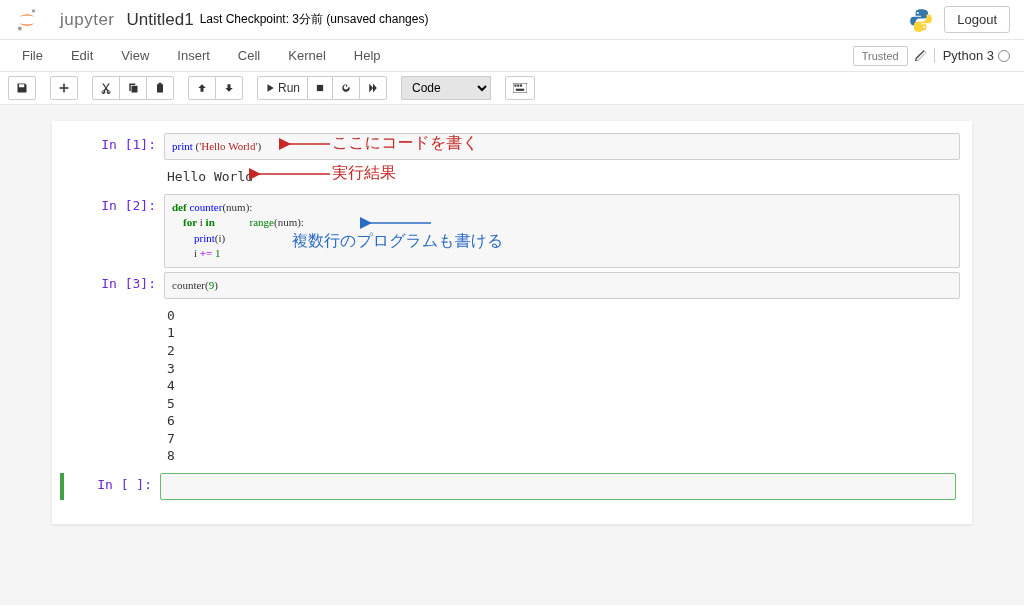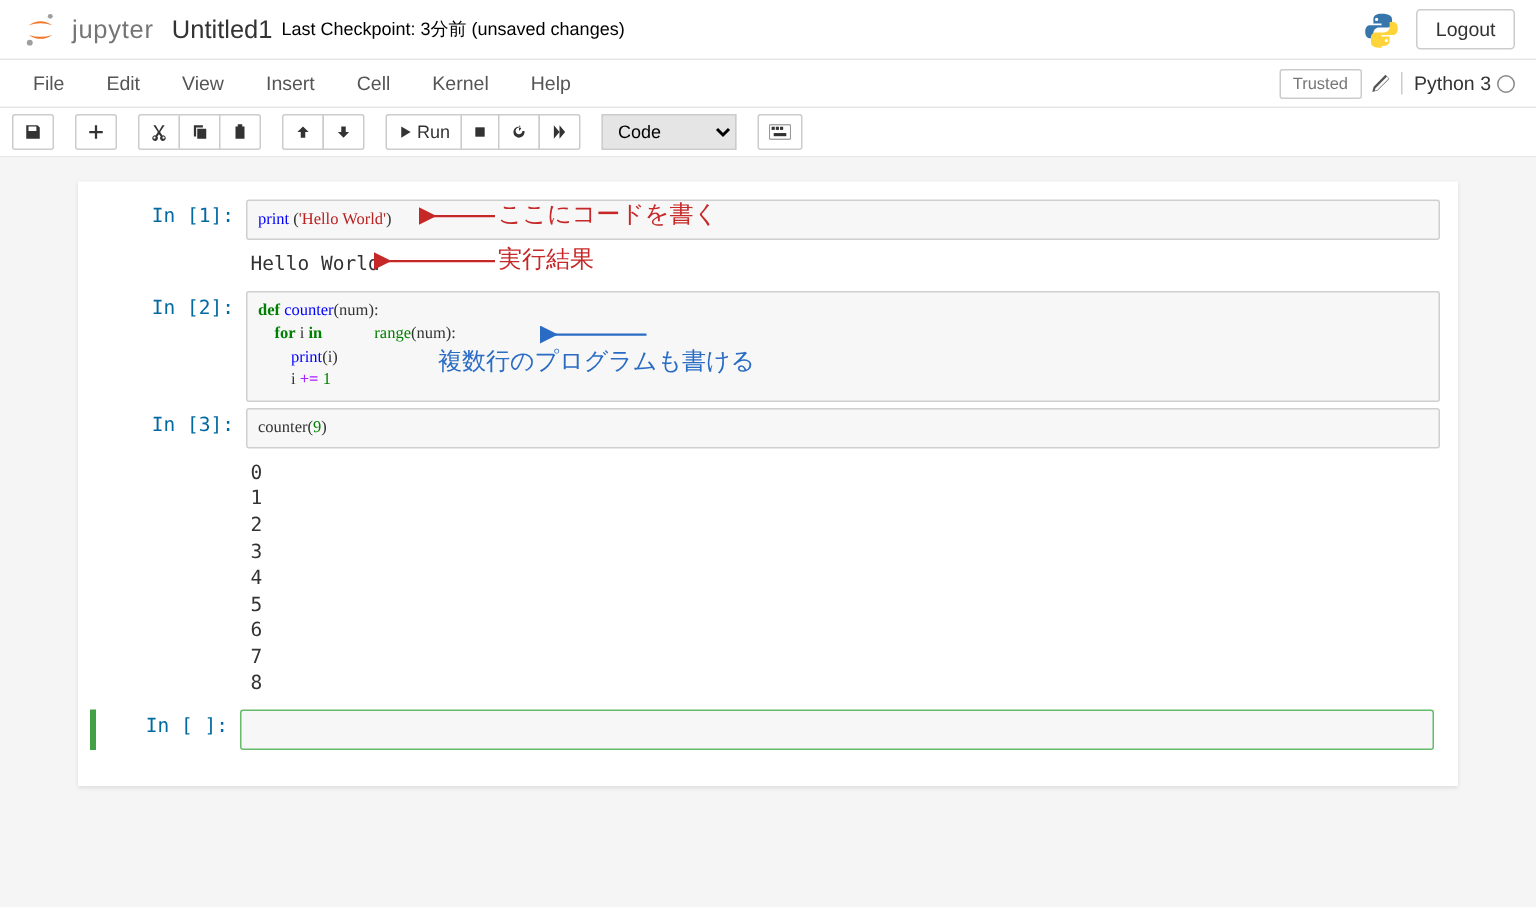--- a/index.html
+++ b/index.html
@@ -1,18 +1,18 @@
 <!DOCTYPE html>
 <html><head>
 <meta charset="utf-8">
 <style>
   * { box-sizing: border-box; margin: 0; padding: 0; }
   body { font-family: "Helvetica Neue", Helvetica, Arial, sans-serif; font-size: 13px; background: #fff; color: #333; }
   .header { display: flex; align-items: center; padding: 6px 14px; border-bottom: 1px solid #e7e7e7; }
-  .logo { display: flex; align-items: center; gap: 8px; }
+  .logo { display: flex; align-items: center; gap: 20px; }
   .logo-mark { width: 26px; height: 26px; }
   .logo-text { font-size: 17px; color: #757575; letter-spacing: 0.5px; }
   .title { font-size: 17px; color: #333; margin-left: 12px; }
   .checkpoint { font-size: 12px; color: #000000; margin-left: 6px; }
   .header-right { margin-left: auto; display: flex; align-items: center; gap: 10px; }
   .python-logo { width: 26px; height: 26px; }
   .logout-btn { border: 1px solid #ccc; background: #fff; padding: 5px 12px; border-radius: 3px; font-size: 13px; color: #333; cursor: pointer; }
 
   .menubar { display: flex; align-items: center; padding: 2px 8px; border-bottom: 1px solid #e7e7e7; position: relative; }
   .menu-left { display: flex; }
@@ -30,21 +30,21 @@
   .tb-group .tb-btn:first-child { border-top-left-radius: 2px; border-bottom-left-radius: 2px; margin-left: 0; }
   .tb-group .tb-btn:last-child { border-top-right-radius: 2px; border-bottom-right-radius: 2px; }
   .tb-sep { width: 6px; }
   .celltype-select { border: 1px solid #ccc; padding: 3px 6px; font-size: 12px; background: #e5e5e5; width: 90px; height: 24px; }
 
   .page-bg { background: #f5f5f5; padding: 16px 0 60px; min-height: 500px; }
   .notebook { background: #fff; width: 920px; margin: 0 auto; box-shadow: 0 1px 3px rgba(0,0,0,0.1); padding: 8px 12px 20px; }
 
   .cell { display: flex; margin: 4px 0; }
   .prompt { width: 96px; text-align: right; padding: 4px 8px 0 0; font-family: monospace; font-size: 13px; color: #303f9f; }
-  .in-prompt { color: #0369a1; }
+  .in-prompt { color: #6d28d9; }
   .cell-body { flex: 1; }
   .code-input { border: 1px solid #cfcfcf; background: #f7f7f7; border-radius: 2px; padding: 5px 7px; font-family: Liberation Serif, serif; font-size: 11px; line-height: 1.4; white-space: pre; overflow: hidden; }
   .output-text { font-family: monospace; font-size: 13px; padding: 4px 0 4px 7px; white-space: pre; line-height: 1.35; }
 
   .cell.selected .code-input { border-color: #66bb6a; }
 
   .sel-wrapper { display: flex; border-left: 4px solid transparent; padding-left: 0; }
   .cell.selected .sel-wrapper { border-left: 4px solid #42A047; margin-left: -4px; }
 
   

